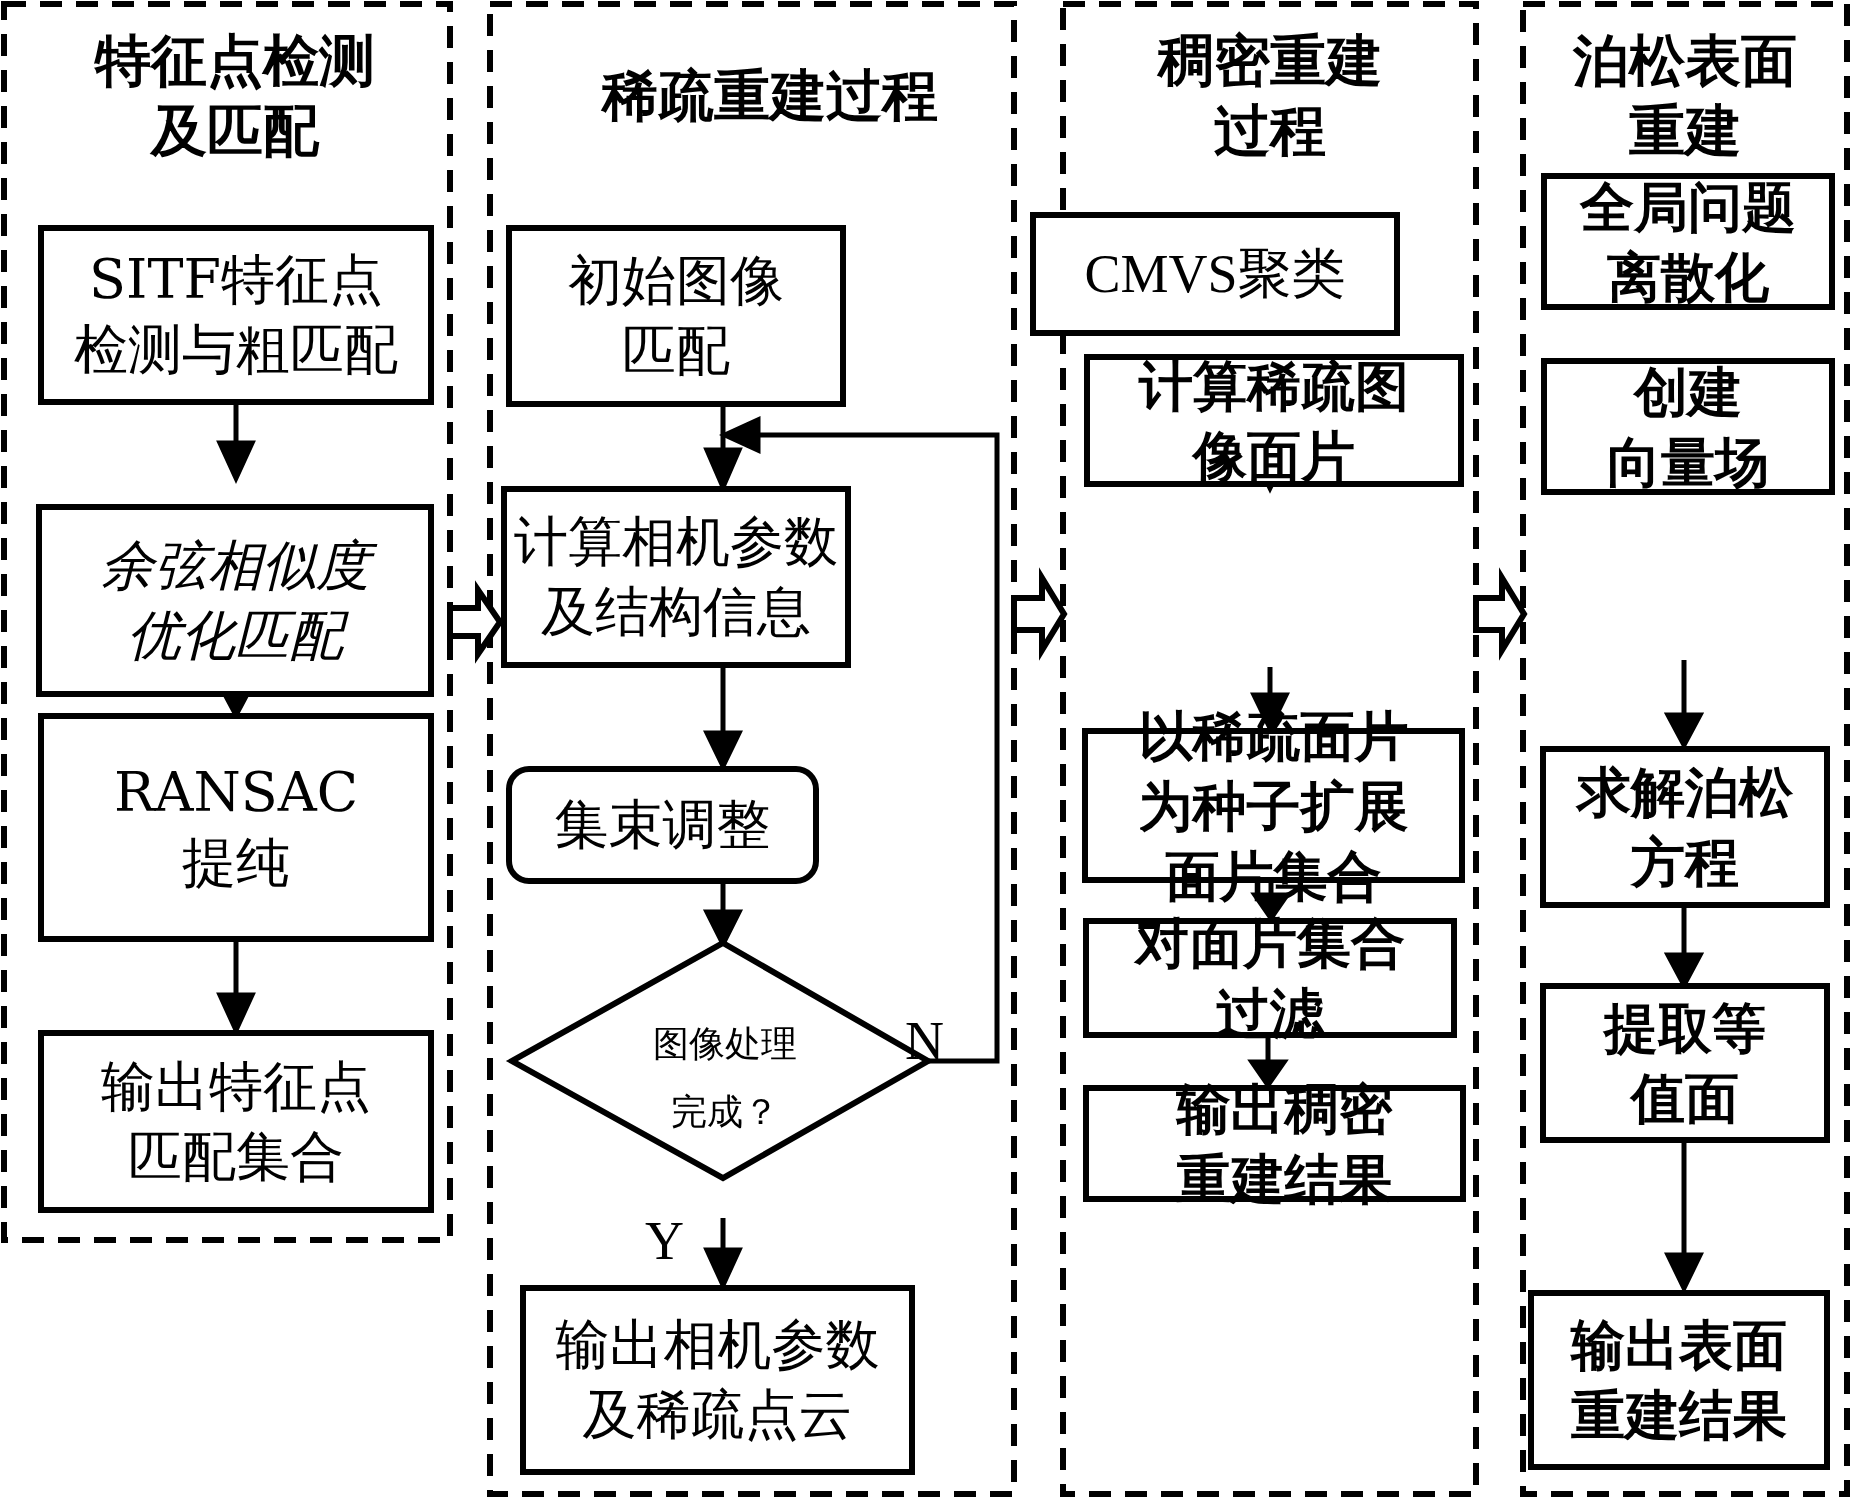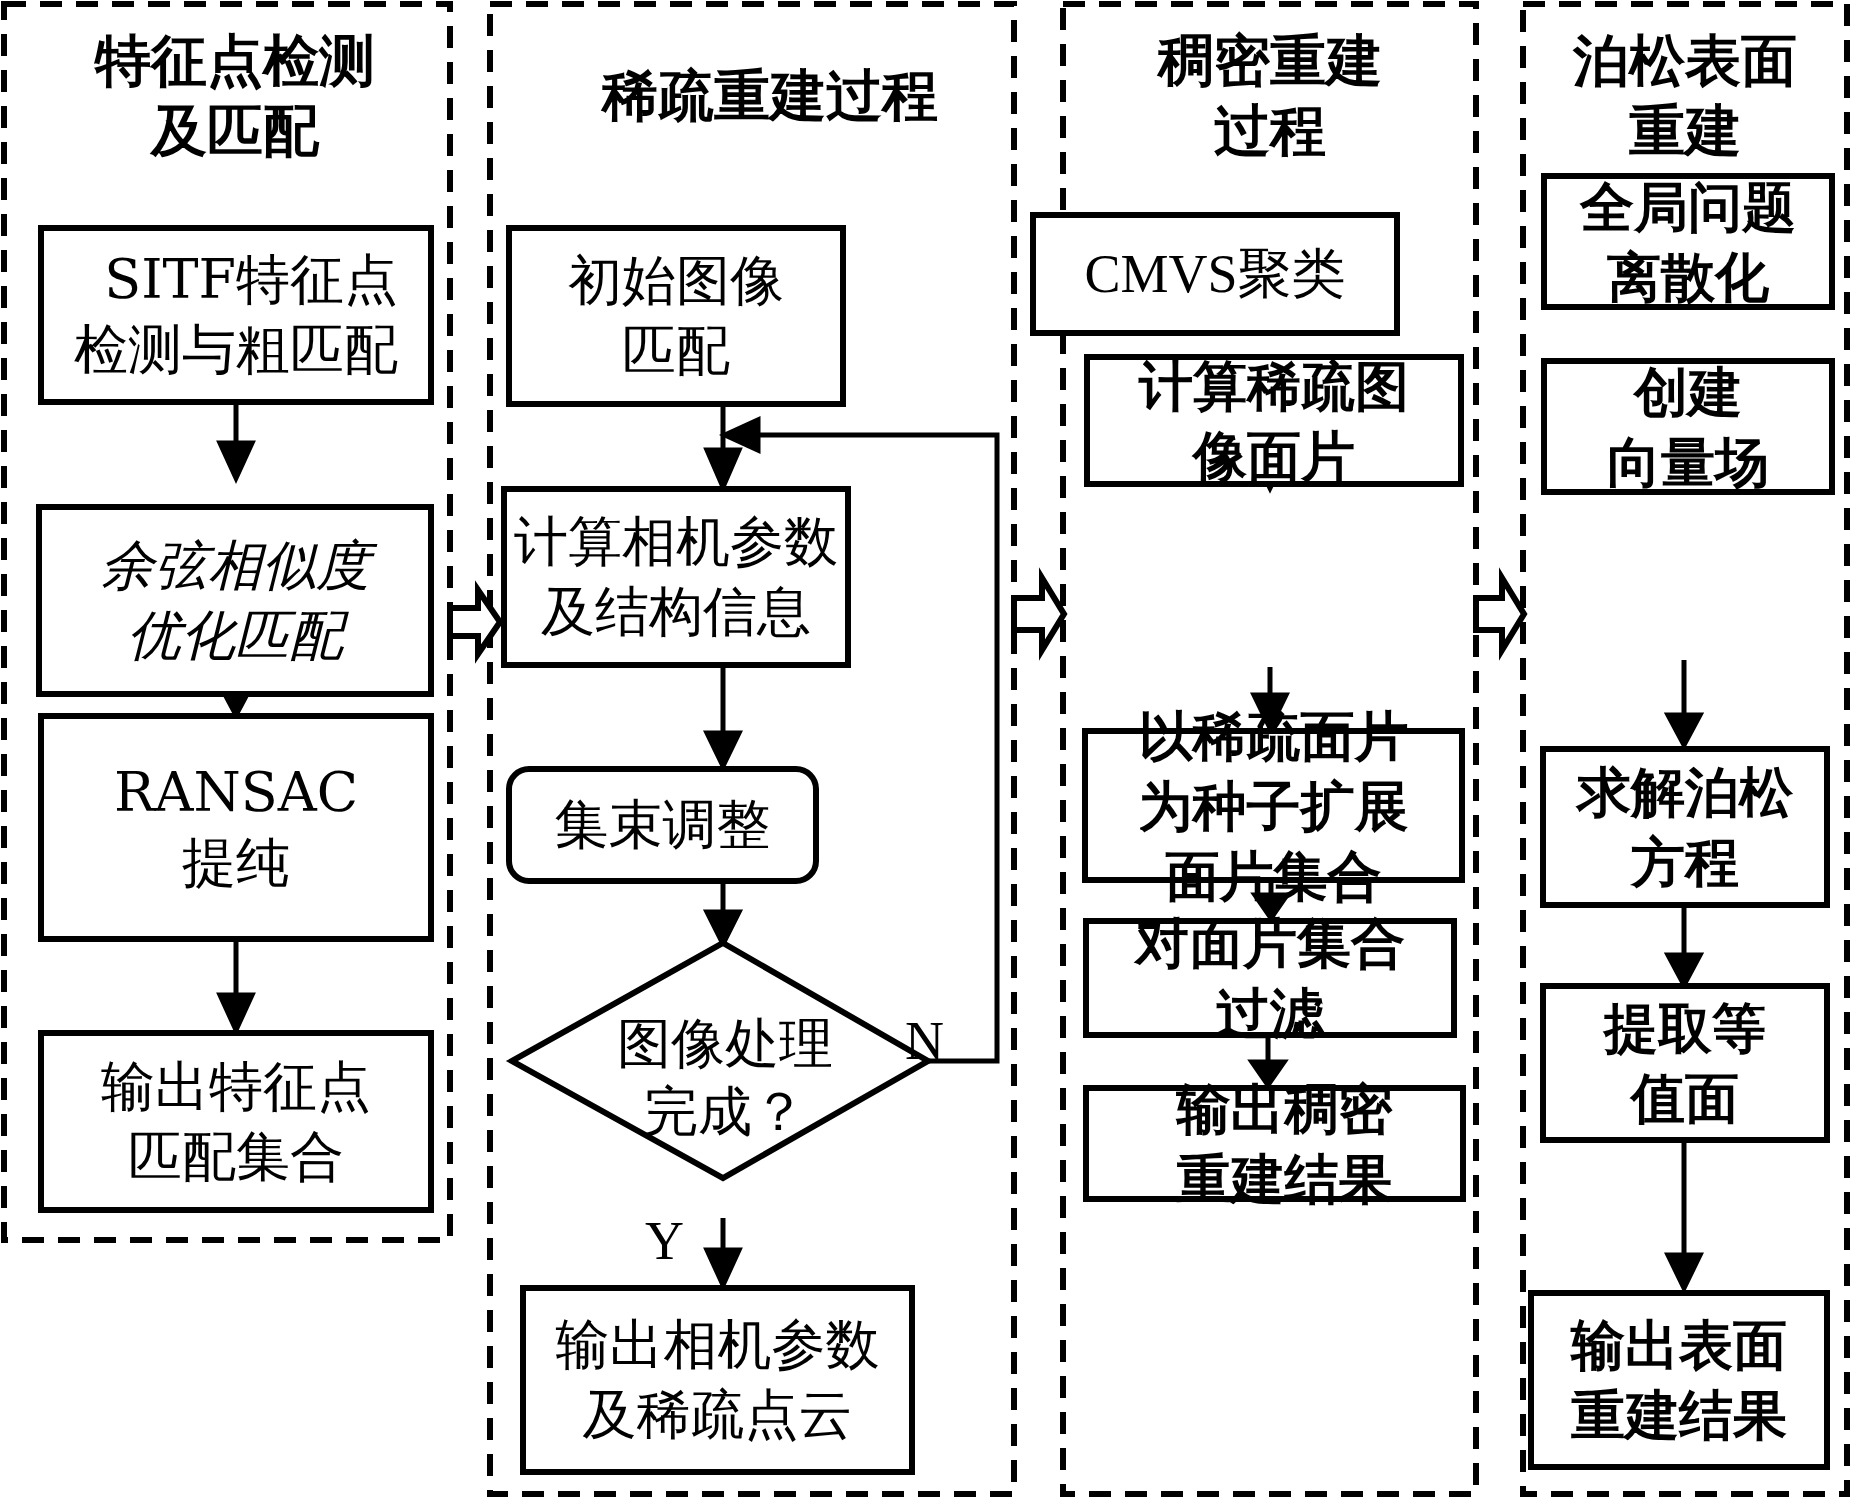--- a/index.html
+++ b/index.html
@@ -5,21 +5,21 @@
   html, body { margin: 0; padding: 0; background: #ffffff; }
   body { width: 1851px; height: 1498px; position: relative; overflow: hidden;
          font-family: "DejaVu Serif", "Liberation Serif", serif; color: #000; }
   svg#diagram { position: absolute; left: 0; top: 0; }
   .stage-title { position: absolute; text-align: center; font-size: 56px; line-height: 70px;
                  font-weight: bold; white-space: pre-line; }
   .node { position: absolute; box-sizing: border-box; border: 6px solid #000; background: #fff;
           display: flex; align-items: center; justify-content: center; text-align: center;
           font-size: 54px; line-height: 70px; white-space: pre-line; }
   .node.bold { font-weight: bold; }
-  .decision-text { position: absolute; text-align: center; font-size: 54px; line-height: 68px;
+  .decision-text { position: absolute; text-align: center; font-size: 36px; line-height: 68px;
                    white-space: pre-line; }
   .branch-label { position: absolute; font-size: 54px; font-family: "Liberation Serif", serif; }
 </style>
 </head>
 <body>
 
 <svg id="diagram" width="1851" height="1498" viewBox="0 0 1851 1498">
   <defs>
     <marker id="arrowhead" markerWidth="10" markerHeight="10" refX="9" refY="5" orient="auto" markerUnits="userSpaceOnUse" viewBox="0 0 10 10">
     </marker>
@@ -83,21 +83,21 @@
 </svg>
 
 <div class="stage-title" style="left:40px; top:25px; width:390px;">特征点检测
 及匹配</div>
 <div class="stage-title" style="left:560px; top:60px; width:420px;">稀疏重建过程</div>
 <div class="stage-title" style="left:1090px; top:25px; width:360px;">稠密重建
 过程</div>
 <div class="stage-title" style="left:1540px; top:25px; width:290px;">泊松表面
 重建</div>
 
-<div class="node" style="left:38px; top:225px; width:396px; height:180px;text-align:right;">SITF特征点
+<div class="node" style="left:38px; top:225px; width:396px; height:180px;">SITF特征点
 检测与粗匹配</div>
 <div class="node" style="left:36px; top:504px; width:398px; height:193px;font-style:italic;">余弦相似度
 优化匹配</div>
 <div class="node" style="left:38px; top:713px; width:396px; height:229px;">RANSAC
 提纯</div>
 <div class="node" style="left:38px; top:1030px; width:396px; height:183px;">输出特征点
 匹配集合</div>
 
 <div class="node" style="left:506px; top:225px; width:340px; height:182px;">初始图像
 匹配</div>

